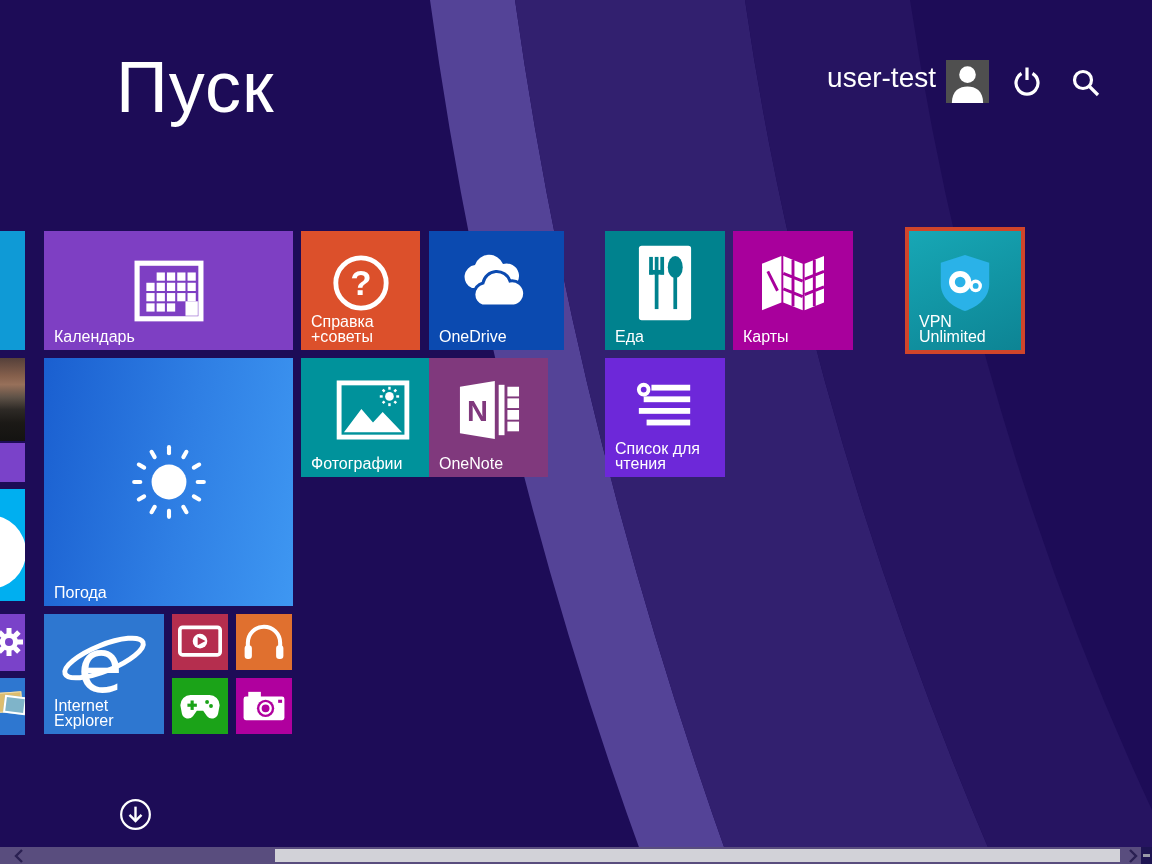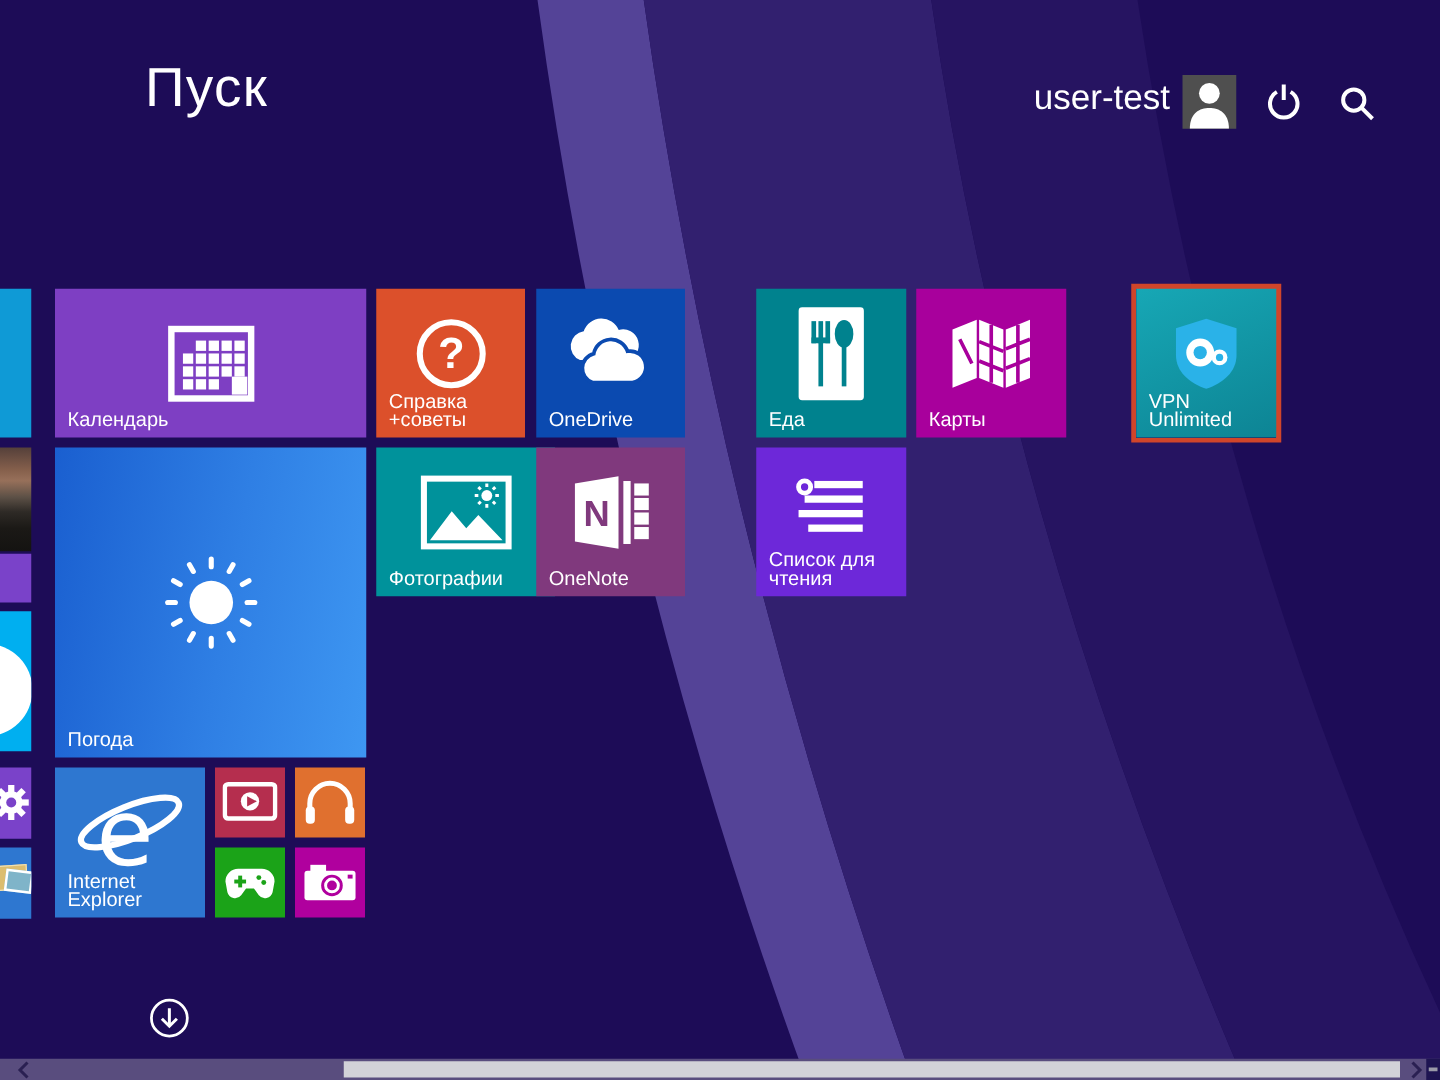--- a/index.html
+++ b/index.html
@@ -4,21 +4,21 @@
 <style>
   html,body{margin:0;padding:0}
   body{
     width:1152px;height:864px;position:relative;overflow:hidden;
     background:#1d0c57;color:#fff;
     font-family:"Liberation Sans", sans-serif;
   }
   #swirl{position:absolute;left:0;top:0;z-index:0}
   .hdr-title{
     position:absolute;left:116px;top:46px;z-index:2;
-    font-size:44px;font-weight:300;letter-spacing:1px;color:#fff;
+    font-size:72px;font-weight:300;letter-spacing:1px;color:#fff;
   }
   .user-name{
     position:absolute;left:790px;top:62px;width:146px;text-align:right;z-index:2;
     font-size:28px;font-weight:300;color:#fff;
   }
   .avatar{position:absolute;left:946px;top:60px;width:43px;height:43px;z-index:2;background:#4f4f4f;cursor:pointer}
   .top-btn{position:absolute;z-index:2;cursor:pointer}
   .tile{position:absolute;overflow:hidden;z-index:1;cursor:pointer}
   .tile-label{
     position:absolute;left:10px;bottom:6px;z-index:2;
@@ -101,21 +101,21 @@
 
 <div class="tile" style="left: 301px; top: 231px; width: 119px; height: 119px; background: rgb(220, 80, 43);">
   <svg class="tile-icon" style="top:44%" width="62" height="62" viewBox="0 0 64 64">
     <circle cx="32" cy="32" r="26" fill="none" stroke="#fff" stroke-width="5"></circle>
     <text x="32" y="44" font-size="36" font-weight="bold" fill="#fff" text-anchor="middle" font-family="Liberation Sans, sans-serif">?</text>
   </svg>
   <span class="tile-label">Справка
 +советы</span>
 </div>
 
-<div class="tile" style="left: 429px; top: 231px; width: 119px; height: 119px; background: rgb(11, 74, 176);">
+<div class="tile" style="left: 429px; top: 231px; width: 119px; height: 119px; background: rgb(11, 74, 176); padding-left: 16px;">
   <svg class="tile-icon" style="top:44%" width="90" height="58" viewBox="0 0 90 58">
     <path d="M20,34 a12,12 0 0 1 3,-23 a15,15 0 0 1 28,-1 a11,11 0 0 1 7,24 z" fill="#fff"></path>
     <path d="M30,52 a12,12 0 0 1 1,-23 a14,14 0 0 1 27,-2 a11,11 0 0 1 4,25 z" fill="#fff" stroke="#0b4ab0" stroke-width="3"></path>
   </svg>
   <span class="tile-label">OneDrive</span>
 </div>
 
 <div class="tile" style="left: 605px; top: 231px; width: 120px; height: 119px; background: rgb(0, 130, 142);">
   <svg class="tile-icon" style="top:44%" width="60" height="82" viewBox="0 0 64 88">
     <rect x="4" y="4" width="56" height="80" rx="3" fill="#fff"></rect>

